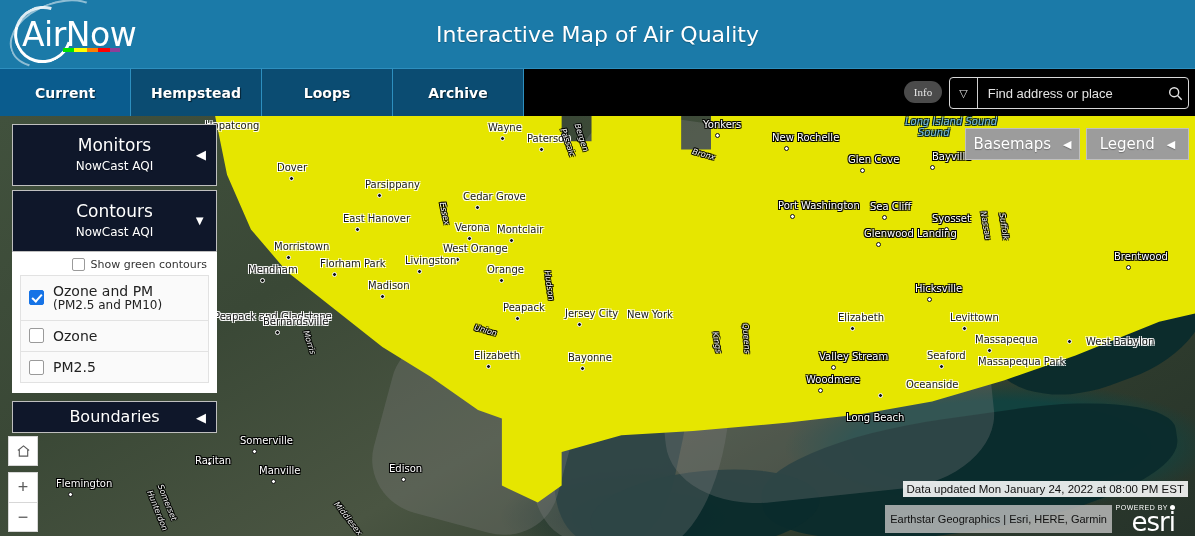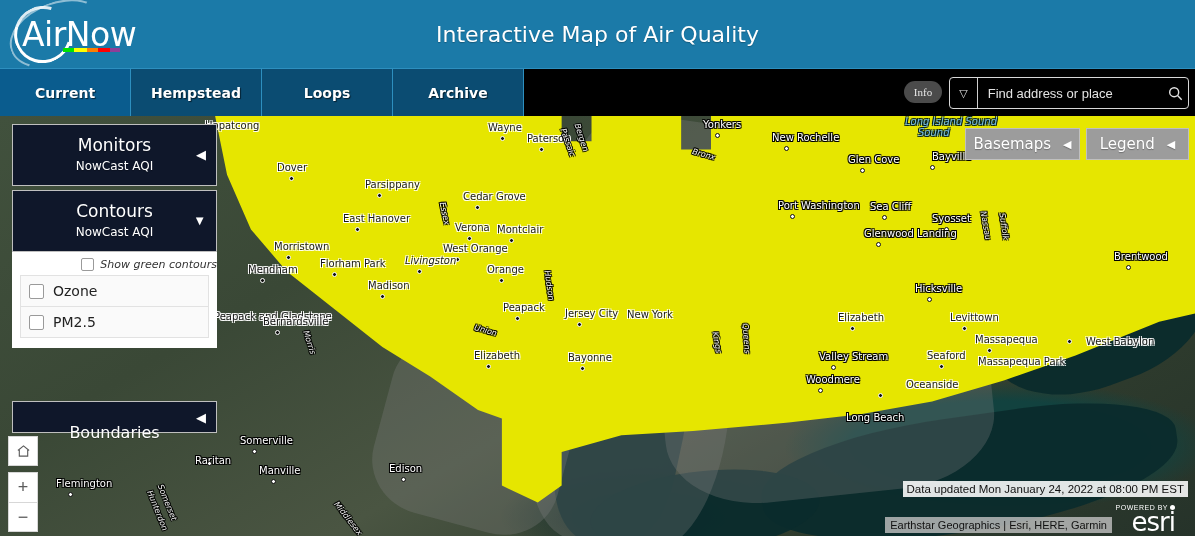--- a/index.html
+++ b/index.html
@@ -165,22 +165,22 @@
     font-family: "DejaVu Sans", sans-serif;
     text-shadow: 0 1px 1px rgba(0,0,0,.3);
   }
   .panel-arrow {
     position: absolute; right: 10px; top: 22px;
     color: #ffffff; font-size: 13px;
   }
   .panel-body { background: #ffffff; padding: 4px 0 10px 0; }
   .green-row {
     display: flex; align-items: center; justify-content: flex-end;
-    padding: 2px 0 4px 0; font-size: 11px; color: #333;
-    font-style: italic; font-family: "DejaVu Sans", sans-serif; text-align: right;
+    padding: 2px 10px 4px 0; font-size: 11px; color: #333;
+    font-family: "DejaVu Sans", sans-serif; text-align: right;
   }
   .cb {
     width: 13px; height: 13px; border: 1px solid #9a9a9a; background: #fff;
     display: inline-block; margin-right: 6px; flex: 0 0 auto;
     border-radius: 2px; cursor: pointer;
   }
   .cb.on {
     background: #1673e6; border-color: #1673e6; position: relative;
   }
   .cb.on::after {
@@ -195,21 +195,21 @@
   }
   .opt:last-child { border-bottom: 0; }
   .opt .cb { width: 15px; height: 15px; margin-right: 9px; }
   .opt-lbl { font-size: 14px; color: #222; line-height: 1.15;
              font-family: "DejaVu Sans", sans-serif; }
   .opt-lbl small { display: block; font-size: 12px; color: #222; }
   .panel-boundaries {
     position: absolute; left: 12px; top: 285px; width: 205px; height: 32px;
     cursor: pointer;
   }
-  .panel-boundaries .panel-title { font-size: 16px; padding-top: 5px; margin-top: 16px; }
+  .panel-boundaries .panel-title { font-size: 16px; padding-top: 5px; }
   .panel-boundaries .panel-arrow { top: 8px; }
 
   
   .zoomctl { position: absolute; left: 8px; top: 320px; width: 30px; }
   .zbtn {
     width: 30px; height: 30px; background: #ffffff;
     display: flex; align-items: center; justify-content: center;
     font-size: 18px; color: #5b5b5b; cursor: pointer;
     border: 1px solid #d7d7d7; margin-bottom: 6px;
     font-family: "Liberation Sans", sans-serif;
@@ -234,21 +234,21 @@
   .data-updated {
     position: absolute; right: 7px; bottom: 39px;
     background: rgba(255,255,255,.88); color: #111;
     font-size: 11.5px; padding: 2px 4px;
     font-family: "Liberation Sans", sans-serif;
     white-space: nowrap;
   }
   .attrib {
     position: absolute; right: 83px; bottom: 3px;
     background: rgba(190,190,190,.82); color: #111;
-    font-size: 11px; padding: 2px 5px;
+    font-size: 11px; padding: 8px 5px;
     font-family: "Liberation Sans", sans-serif; white-space: nowrap;
   }
   .esri-logo { position: absolute; right: 20px; bottom: 2px; text-align: right; }
   .esri-powered {
     font-size: 7px; color: #fff; letter-spacing: .5px;
     font-family: "Liberation Sans", sans-serif;
   }
   .esri-powered .dot {
     display: inline-block; width: 5px; height: 5px; background: #fff;
     border-radius: 50%; vertical-align: middle; margin-left: 2px;
@@ -365,21 +365,21 @@
         <div class="mlabel dark" style="left: 497px; top: 108px;">Montclair</div>
         <div class="mdot dark" style="left: 509px; top: 122px;"></div>
         <div class="mlabel" style="left: 864px; top: 112px;">Glenwood Landing</div>
         <div class="mdot" style="left: 876px; top: 126px;"></div>
         <div class="mlabel" style="left: 1114px; top: 135px;">Brentwood</div>
         <div class="mdot" style="left: 1126px; top: 149px;"></div>
         <div class="mlabel dark" style="left: 274px; top: 125px;">Morristown</div>
         <div class="mdot dark" style="left: 286px; top: 139px;"></div>
         <div class="mlabel dark" style="left: 443px; top: 127px;">West Orange</div>
         <div class="mdot dark" style="left: 455px; top: 141px;"></div>
-        <div class="mlabel dark" style="left: 405px; top: 139px; font-style: italic;">Livingston</div>
+        <div class="mlabel dark" style="left: 405px; top: 139px;">Livingston</div>
         <div class="mdot dark" style="left: 417px; top: 153px;"></div>
         <div class="mlabel dark" style="left: 320px; top: 142px;">Florham Park</div>
         <div class="mdot dark" style="left: 332px; top: 156px;"></div>
         <div class="mlabel dark" style="left: 248px; top: 148px;">Mendham</div>
         <div class="mdot dark" style="left: 260px; top: 162px;"></div>
         <div class="mlabel dark" style="left: 487px; top: 148px;">Orange</div>
         <div class="mdot dark" style="left: 499px; top: 162px;"></div>
         <div class="mlabel dark" style="left: 368px; top: 164px;">Madison</div>
         <div class="mdot dark" style="left: 380px; top: 178px;"></div>
         <div class="mlabel" style="left: 915px; top: 167px;">Hicksville</div>
@@ -454,20 +454,27 @@
         <div class="panel-sub">NowCast AQI</div>
         <div class="panel-arrow">▼</div>
       </div>
       <div class="panel-body">
         <div class="green-row">
           <span class="cb"></span>
           <span>Show green contours</span>
         </div>
         <div class="opt-list">
           <div class="opt">
+            <span class="cb on"></span>
+            <span class="opt-lbl">
+              <span>Ozone and PM</span>
+              <small>(PM2.5 and PM10)</small>
+            </span>
+          </div>
+          <div class="opt">
             <span class="cb"></span>
             <span class="opt-lbl">Ozone</span>
           </div>
           <div class="opt">
             <span class="cb"></span>
             <span class="opt-lbl">PM2.5</span>
           </div>
         </div>
       </div>
     </div>

